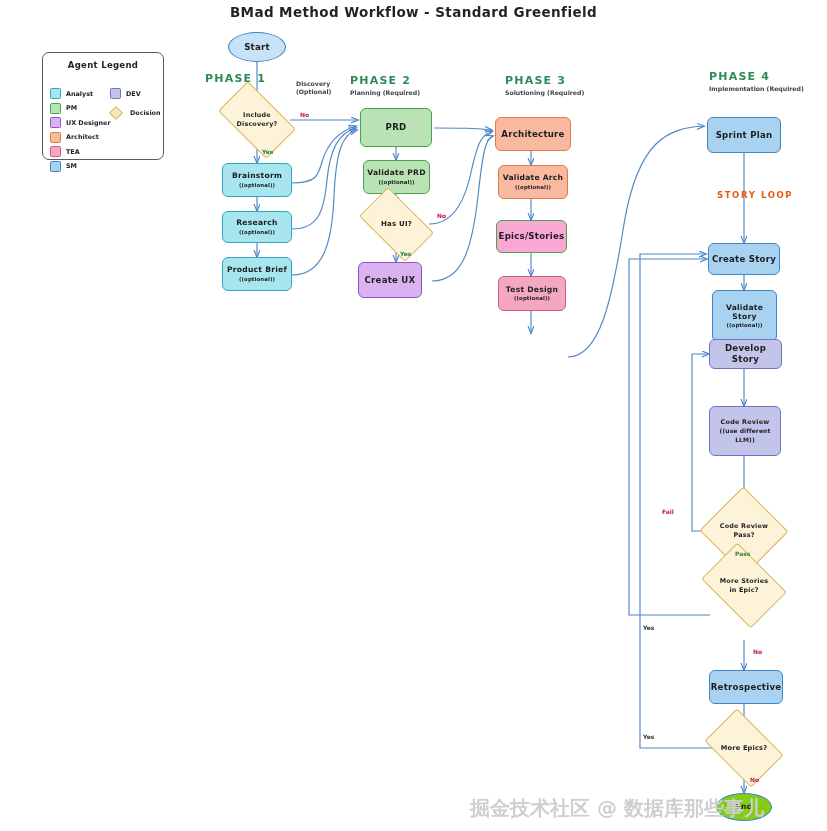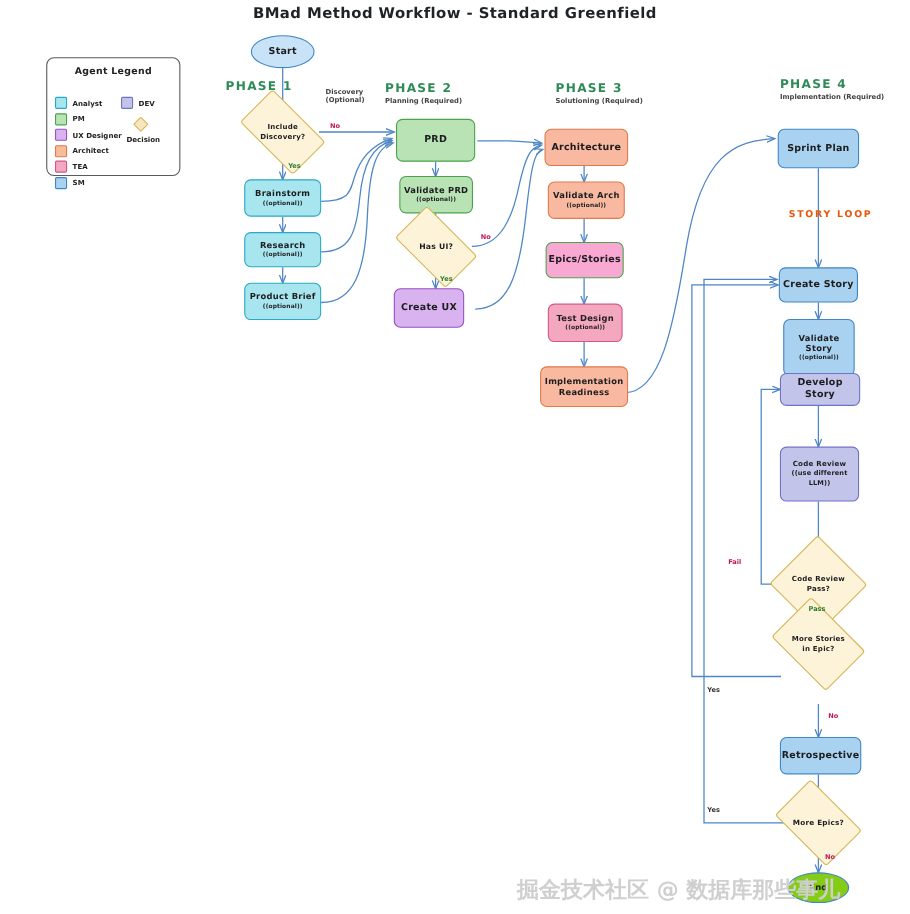--- a/index.html
+++ b/index.html
@@ -105,21 +105,21 @@
         <div class="lg-row">
           <span class="sw" style="background:#a8d2f0;border:1px solid #3f86c6;"></span>
           <span class="lg-label">SM</span>
         </div>
       </div>
       <div class="lg-col right">
         <div class="lg-row">
           <span class="sw" style="background:#c2c4ea;border:1px solid #6f73c4;"></span>
           <span class="lg-label">DEV</span>
         </div>
-        <div class="lg-row" style="margin-top:5px;margin-left:1px;flex-direction:column;">
+        <div class="lg-row" style="margin-top:5px;margin-left:1px;">
           <span class="sw dia" style="background:#f4e6bf;border:1px solid #d6b656;"></span>
           <span class="lg-label" style="margin-left:4px;">Decision</span>
         </div>
       </div>
     </div>
   </div>
 
   <div class="phase" style="left:205px;top:72px;">
     <div class="p-main">PHASE 1</div>
   </div>
@@ -270,24 +270,20 @@
 
   <div class="node big" style="left:496px;top:220px;width:71px;height:33px;background:#f9a8d4;border-color:#4aa34a;">
     <span class="l1">Epics/Stories</span>
   </div>
 
   <div class="node" style="left:498px;top:276px;width:68px;height:35px;background:#f4a8c0;border-color:#d4558a;">
     <span class="l1">Test Design</span>
     <span class="l2">((optional))</span>
   </div>
 
-  <div class="node" style="left:491px;top:333px;width:80px;height:37px;background:#f9b9a0;border-color:#e07a4a;">
-    <span class="l1">Implementation</span>
-    <span class="l1">Readiness</span>
-  </div>
 
   <div class="node big" style="left:707px;top:117px;width:74px;height:36px;background:#a8d2f0;border-color:#3f86c6;">
     <span class="l1">Sprint Plan</span>
   </div>
 
   <div class="node big" style="left:708px;top:243px;width:72px;height:32px;background:#a8d2f0;border-color:#3f86c6;">
     <span class="l1">Create Story</span>
   </div>
 
   <div class="node" style="left:712px;top:290px;width:65px;height:52px;background:#a8d2f0;border-color:#3f86c6;">

